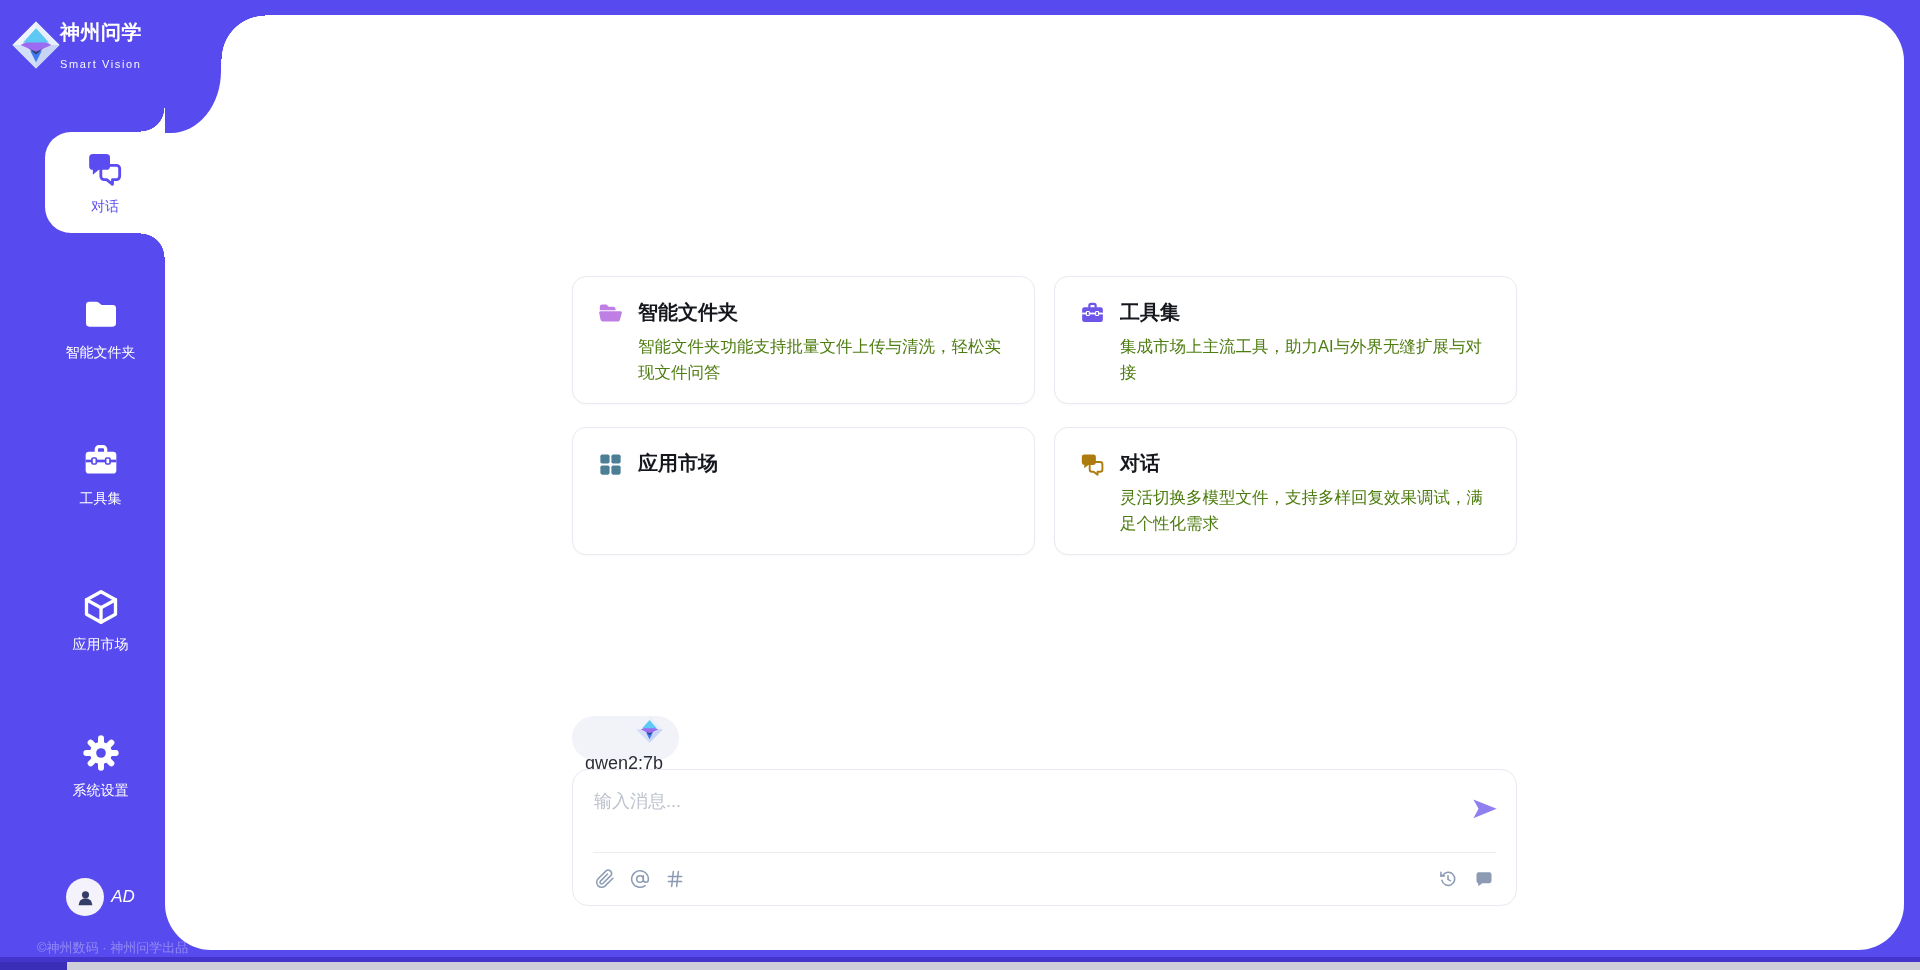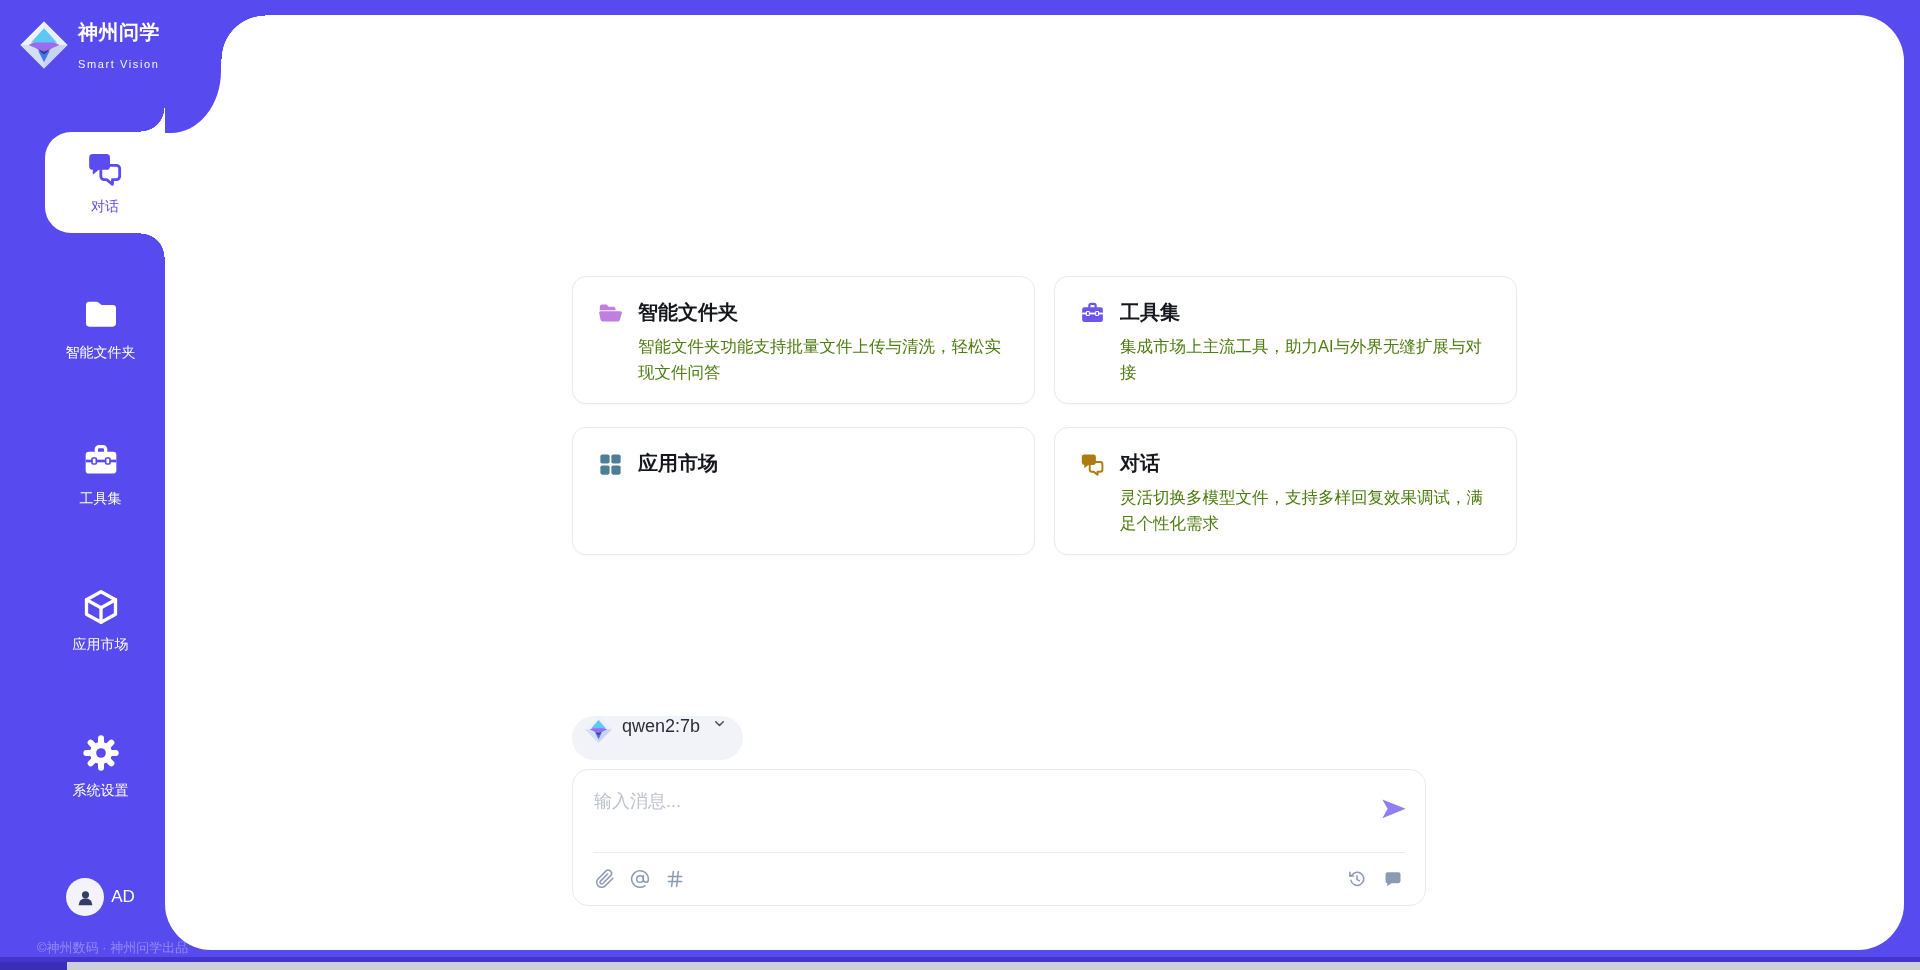--- a/index.html
+++ b/index.html
@@ -3,65 +3,65 @@
 <meta charset="utf-8">
 <style>
   html,body{margin:0;padding:0;}
   body{
     width:1920px;height:970px;position:relative;overflow:hidden;
     background:#574AEF;
     font-family:"Liberation Sans","DejaVu Sans",sans-serif;
   }
   
   .sidebar{position:absolute;left:0;top:0;width:165px;height:100%;color:#fff;z-index:2;}
-  .brand{display:flex;align-items:center;gap:10px;padding:20px 0 0 20px;}
+  .brand{display:flex;align-items:center;padding:20px 0 0 12px;}
   .brand-diamond{width:48px;height:48px;flex:none;}
   .brand-name{font-size:20px;font-weight:700;letter-spacing:.5px;line-height:24px;}
   .brand-sub{font-size:11px;letter-spacing:1.6px;margin-top:14px;font-weight:500;color:rgba(255,255,255,.95);}
   .nav{position:absolute;top:132px;left:0;width:165px;}
   .nav-item{position:relative;height:101px;margin-bottom:45px;box-sizing:border-box;width:165px;
     padding-left:36px;display:flex;flex-direction:column;align-items:center;justify-content:center;gap:9px;
     cursor:pointer; --icon-gap:#574AEF;}
   .nav-icon{width:40px;height:40px;color:#fff;}
   .nav-icon svg{width:100%;height:100%;display:block;}
   .nav-label{font-size:14px;color:#fff;}
   .nav-item.active{background:#fff;border-radius:26px 0 0 26px;margin-left:45px;width:120px;padding-left:0;--icon-gap:#fff;}
   .nav-item.active .nav-icon,.nav-item.active .nav-label{color:#5B4CF2;}
   .nav-item.active::before{content:"";position:absolute;right:0;top:-24px;width:24px;height:24px;
     background:radial-gradient(circle 24px at 0 0,#574AEF 0 23px,#fff 23.5px);}
   .nav-item.active::after{content:"";position:absolute;right:0;top:101px;width:24px;height:24px;
     background:radial-gradient(circle 24px at 0 100%,#574AEF 0 23px,#fff 23.5px);}
-  .user-row{position:absolute;left:36px;bottom:54px;width:129px;display:flex;align-items:center;justify-content:center;gap:7px;cursor:pointer;}
+  .user-row{position:absolute;left:36px;bottom:54px;width:129px;display:flex;align-items:center;justify-content:center;gap:7px;cursor:pointer;font-style:italic;}
   .avatar{width:38px;height:38px;border-radius:50%;background:#f4f2fa;display:flex;align-items:center;justify-content:center;}
   .avatar svg{width:23px;height:23px;display:block;}
   .user-name{font-size:17px;color:#fff;font-weight:500;}
   .side-footer{position:absolute;left:13px;bottom:13px;font-size:13px;color:rgba(255,255,255,.34);white-space:nowrap;z-index:6;margin-left:24px;}
   
   .panel{position:absolute;left:165px;top:15px;right:16px;bottom:20px;background:#fff;border-radius:2px 46px 46px 46px;z-index:1;}
   .panel-notch{position:absolute;left:0;top:0;width:56px;height:118px;background:#574AEF;border-bottom-right-radius:50px 62px;}
   .panel-notch-fillet{position:absolute;left:56px;top:0;width:44px;height:44px;
     background:radial-gradient(circle 44px at 100% 100%,#fff 0 43px,#574AEF 43.5px);}
   .content{position:absolute;left:407px;top:0;width:945px;height:100%;}
   .greet{position:absolute;top:148px;left:0;display:flex;align-items:center;gap:14px;}
   .greet-diamond{width:88px;height:88px;flex:none;}
   .greet-text{font-size:30px;font-weight:700;color:#17191f;letter-spacing:.5px;}
   .cards{position:absolute;top:261px;left:0;width:945px;display:grid;grid-template-columns:463px 463px;gap:23px 19px;}
   .card{box-sizing:border-box;height:128px;background:#fff;border:1px solid #e9e9f1;border-radius:14px;
     padding:22px 24px;display:flex;gap:14px;cursor:pointer;--icon-gap:#fff;box-shadow:0 1px 2px rgba(20,20,60,.03);}
   .card-icon{width:27px;height:27px;flex:none;margin-top:1px;}
   .card-icon svg{width:100%;height:100%;display:block;}
   .card-title{font-size:20px;font-weight:700;color:#15171d;line-height:27px;}
   .card-desc{font-size:16.5px;color:#4d7c0f;line-height:26px;margin-top:7px;}
-  .model-pill{position:absolute;top:701px;left:0;height:44px;display:inline-flex;align-items:flex-start;gap:10px;
-    background:#f2f3f8;border-radius:22px;padding:0 16px 0 13px;cursor:pointer;}
+  .model-pill{position:absolute;top:701px;left:0;height:44px;display:inline-flex;align-items:flex-end;gap:10px;
+    background:#f2f3f8;border-radius:22px;padding:0 16px 0 13px;cursor:pointer;flex-direction:column;}
   .pill-diamond{width:27px;height:27px;flex:none;}
   .pill-text{font-size:18px;color:#2b2e36;}
   .pill-chevron{width:15px;height:15px;color:#4a4d55;margin-left:2px;}
   .pill-chevron svg{width:100%;height:100%;display:block;}
-  .composer{position:absolute;top:754px;left:0;width:854px;height:137px;box-sizing:border-box;
+  .composer{position:absolute;top:754px;left:0;width:945px;height:137px;box-sizing:border-box;
     border:1px solid #e9e9f1;border-radius:16px;background:#fff;}
   .composer-input{position:absolute;top:0;left:0;width:845px;height:72px;border:none;outline:none;resize:none;
     box-sizing:border-box;padding:19px 0 0 21px;font-size:18px;color:#333;font-family:inherit;background:transparent;}
   .composer-input::placeholder{color:#bdc2cd;}
   .send-btn{position:absolute;top:26px;right:17px;width:28px;height:28px;color:#8f80f2;cursor:pointer;border:none;background:none;padding:0;}
   .send-btn svg{width:100%;height:100%;display:block;}
   .composer-divider{position:absolute;top:82px;left:20px;right:20px;border-top:1px solid #ebebf1;}
   .composer-tools{position:absolute;top:83px;left:0;right:0;bottom:0;display:flex;align-items:center;padding:0 22px;gap:15px;color:#8c9ab3;}
   .tool-icon{width:20px;height:20px;cursor:pointer;color:#8c9ab3;}
   .tool-icon svg{width:100%;height:100%;display:block;}

